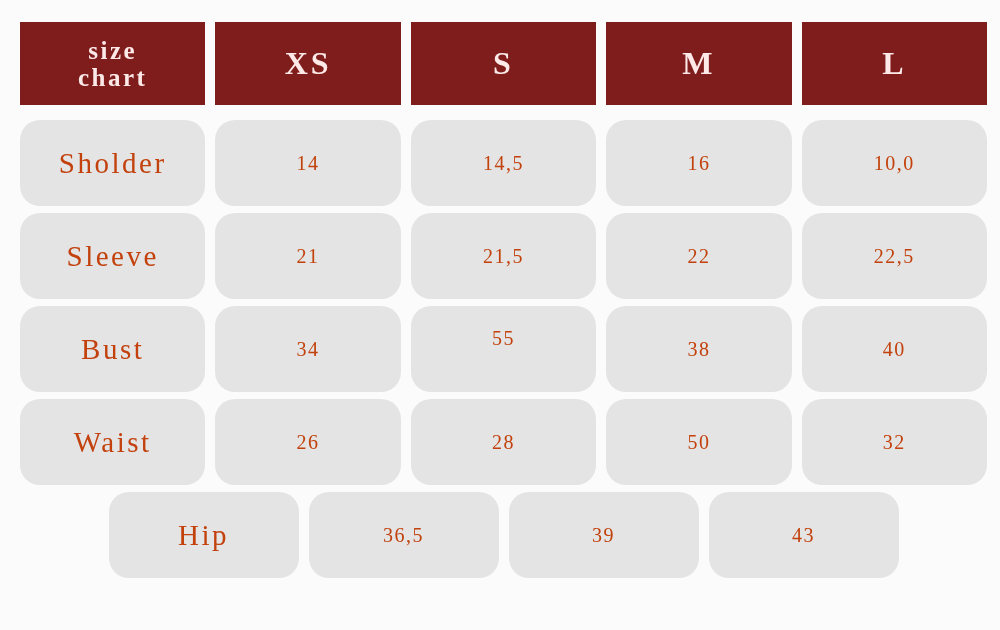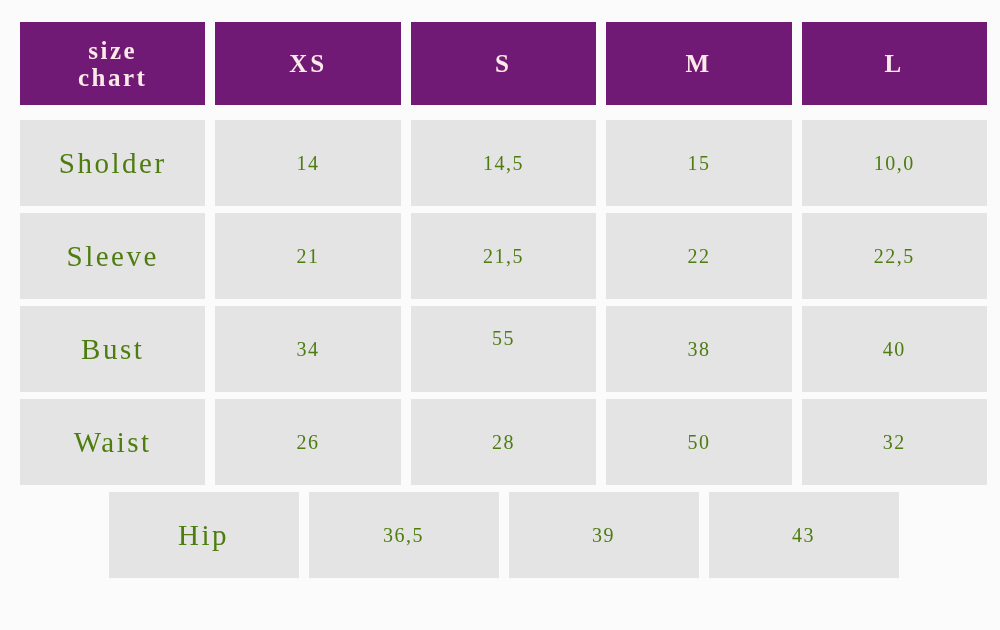--- a/index.html
+++ b/index.html
@@ -51,39 +51,40 @@
     text-align: center;
   }
 
   
   .col-label { width: 190px; margin-right: 10px; }
   .col-size  { width: 190px; margin-right: 10px; }
   .col-size.last { margin-right: 0; }
 
   
   .header-cell {
-    background: #701a75;
+    background: #7f1d1d;
     color: #fce9e8;
   }
   .header-cell .head-title {
     font-weight: bold;
     font-size: 25px;
     line-height: 1.08;
     letter-spacing: 2.5px;
   }
   .header-cell .head-size {
     font-weight: bold;
-    font-size: 25px;
+    font-size: 32px;
     letter-spacing: 3px;
   }
 
   
   .data-cell {
     background: #e4e4e4;
-    color: #4d7c0f;
+    color: #c2410c;
+    border-radius: 20px;
   }
   .data-cell .row-label {
     font-size: 29px;
     letter-spacing: 2.5px;
   }
   .data-cell .value {
     font-size: 20px;
     letter-spacing: 1.5px;
   }
 
@@ -128,21 +129,21 @@
     <div class="cell data-cell col-label">
       <span class="row-label">Sholder</span>
     </div>
     <div class="cell data-cell col-size">
       <span class="value">14</span>
     </div>
     <div class="cell data-cell col-size">
       <span class="value">14,5</span>
     </div>
     <div class="cell data-cell col-size">
-      <span class="value">15</span>
+      <span class="value">16</span>
     </div>
     <div class="cell data-cell col-size last">
       <span class="value">10,0</span>
     </div>
   </div>
 
   <div class="chart-row data-row">
     <div class="cell data-cell col-label">
       <span class="row-label">Sleeve</span>
     </div>

